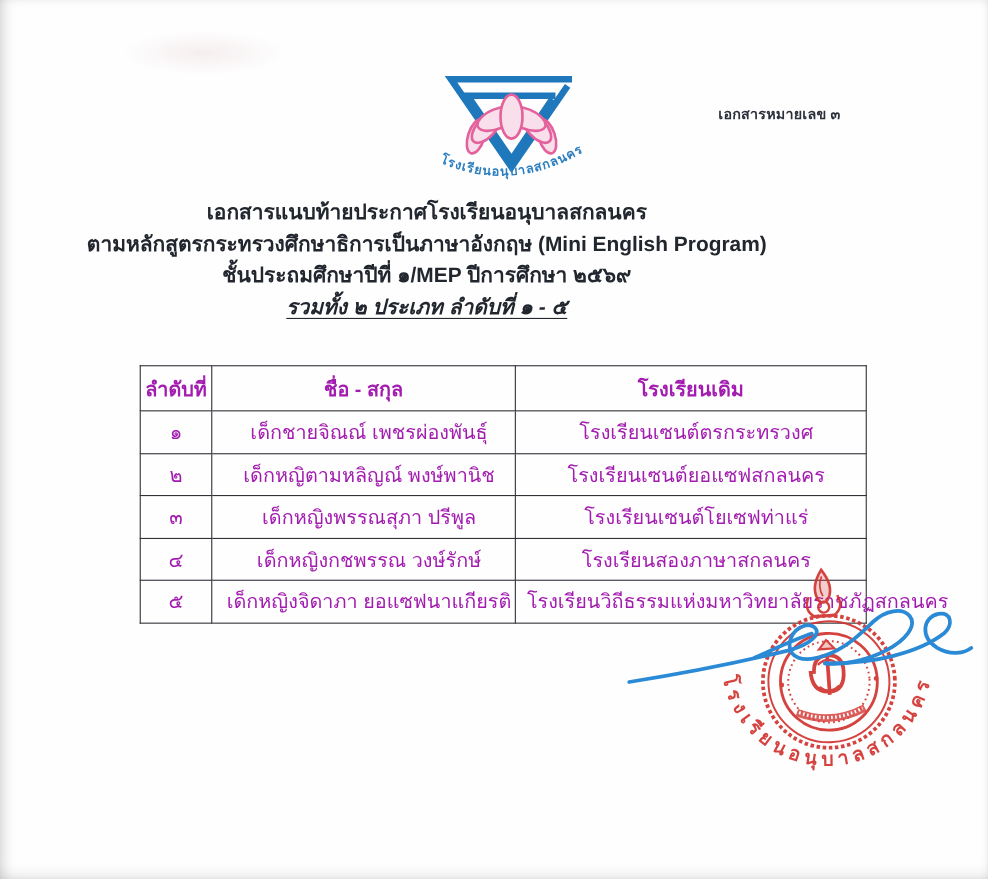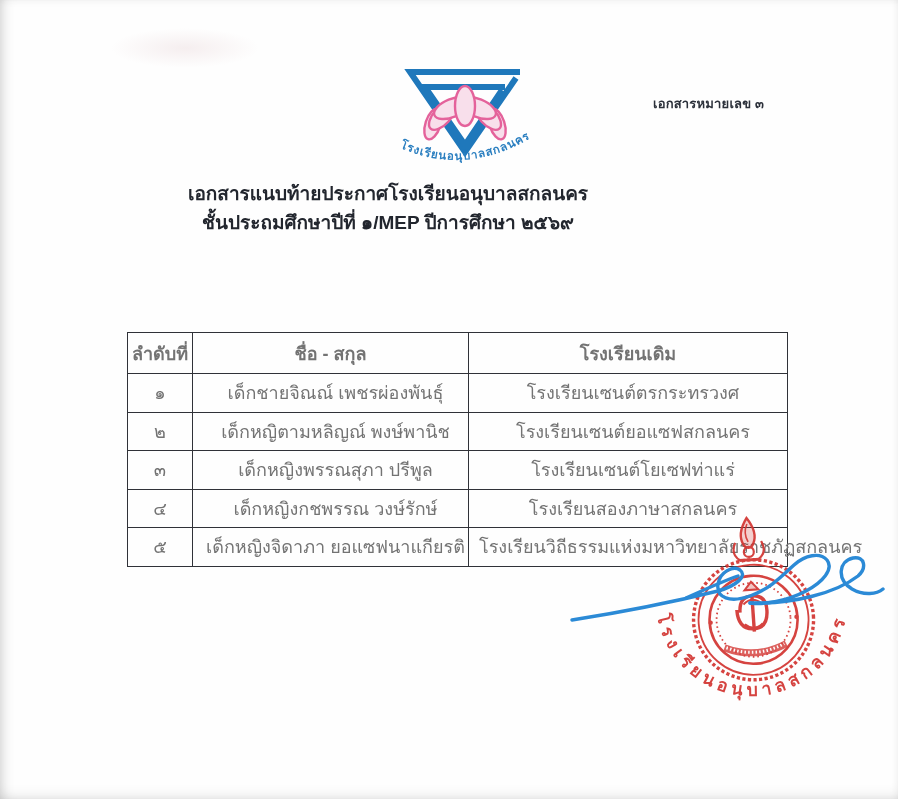--- a/index.html
+++ b/index.html
@@ -46,21 +46,21 @@
   table.results{
     position:absolute;left:127px;top:332px;
     border-collapse:collapse;
     table-layout:fixed;
     width:660px;
     z-index:1;
   }
   table.results th, table.results td{
     border:1.5px solid #303238;
     font-family:"Liberation Sans",sans-serif;
-    color:#737373;
+    color:#a21caf;
     white-space:nowrap;
     overflow:visible;
   }
   table.results th{
     height:38px;font-size:18px;font-weight:700;text-align:center;
   }
   table.results td{
     height:37.5px;font-size:18px;font-weight:500;
     padding:0 0 0 10px;text-align:center;
   }
@@ -100,21 +100,23 @@
       <text font-size="11.5" font-weight="600" fill="#2b7fc0">
         <textPath href="#logoArc" startOffset="4" textLength="136">โรงเรียนอนุบาลสกลนคร</textPath>
       </text>
     </svg>
   </div>
 
   <div class="doc-number">เอกสารหมายเลข ๓</div>
 
   <div class="title-block">
     <div class="title-line">เอกสารแนบท้ายประกาศโรงเรียนอนุบาลสกลนคร</div>
+    <div class="title-line">ตามหลักสูตรกระทรวงศึกษาธิการเป็นภาษาอังกฤษ (Mini English Program)</div>
     <div class="title-line">ชั้นประถมศึกษาปีที่ ๑/MEP ปีการศึกษา ๒๕๖๙</div>
+    <div><span class="title-line emphasis">รวมทั้ง ๒ ประเภท ลำดับที่ ๑ - ๕</span></div>
   </div>
 
   <table class="results">
     <colgroup>
         <col class="c1">
         <col class="c2">
         <col class="c3">
       </colgroup>
     <thead>
       <tr>

